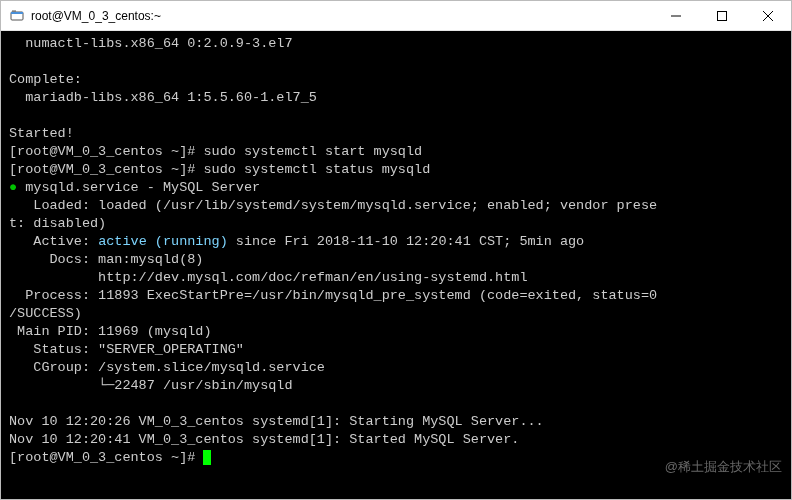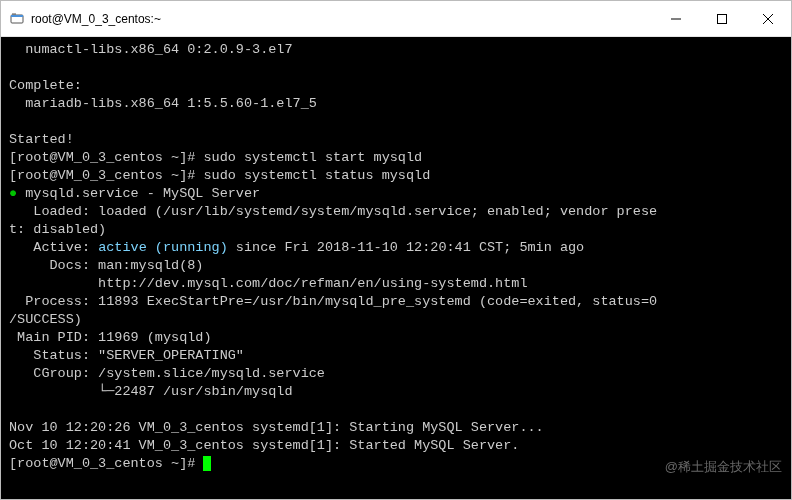--- a/index.html
+++ b/index.html
@@ -13,21 +13,21 @@
   }
   .window {
     width: 792px;
     height: 500px;
     border: 1px solid #bbb;
     background: #fff;
     display: flex;
     flex-direction: column;
   }
   .titlebar {
-    height: 36px;
+    height: 30px;
     background: #fff;
     display: flex;
     align-items: center;
     border-bottom: 1px solid #e5e5e5;
     padding-left: 8px;
   }
   .titlebar .icon {
     width: 16px;
     height: 16px;
     display: flex;
@@ -131,17 +131,17 @@
 <span>     Docs: man:mysqld(8)</span>
 <span>           http://dev.mysql.com/doc/refman/en/using-systemd.html</span>
 <span>  Process: 11893 ExecStartPre=/usr/bin/mysqld_pre_systemd (code=exited, status=0</span>
 <span>/SUCCESS)</span>
 <span> Main PID: 11969 (mysqld)</span>
 <span>   Status: "SERVER_OPERATING"</span>
 <span>   CGroup: /system.slice/mysqld.service</span>
 <span>           └─22487 /usr/sbin/mysqld</span>
 <span></span>
 <span>Nov 10 12:20:26 VM_0_3_centos systemd[1]: Starting MySQL Server...</span>
-<span>Oct 10 12:20:41 VM_0_3_centos systemd[1]: Started MySQL Server.</span>
+<span>Nov 10 12:20:41 VM_0_3_centos systemd[1]: Started MySQL Server.</span>
 <span>[root@VM_0_3_centos ~]# </span><span class="cursor"></span></div>
 </div>
 
 <div class="watermark">@稀土掘金技术社区</div>
 
 </body></html>

